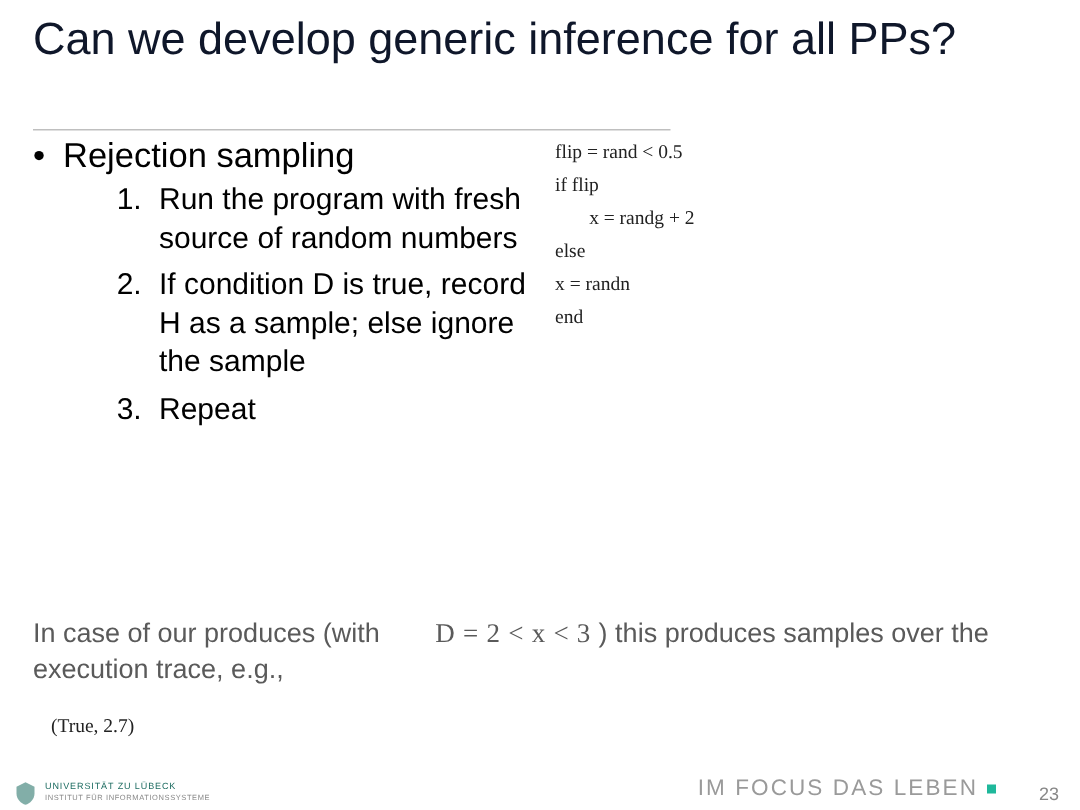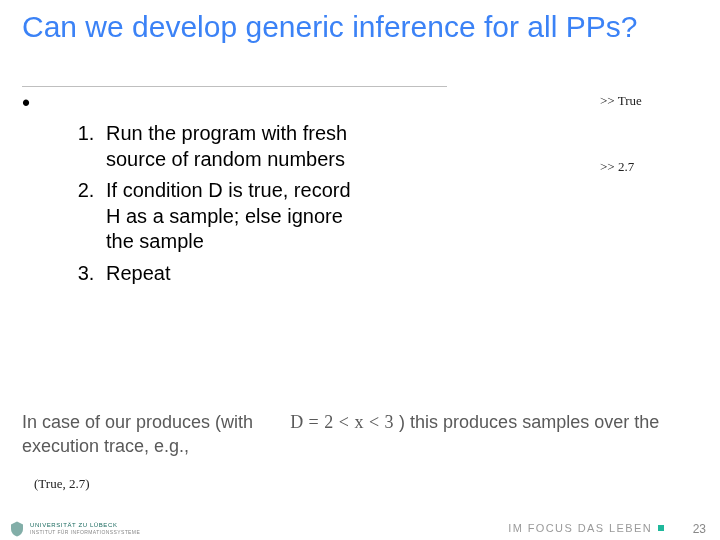--- a/index.html
+++ b/index.html
@@ -20,21 +20,21 @@
     box-sizing: border-box;
   }
   .title {
     position: absolute;
     left: 22px;
     top: 10px;
     width: 660px;
     font-size: 30px;
     line-height: 1.15;
     font-weight: 400;
-    color: #3b82f6;
+    color: #0f172a;
   }
   .title-underline {
     position: absolute;
     left: 22px;
     top: 86px;
     width: 425px;
     height: 1px;
     background: #bfbfbf;
   }
   .body-left {
@@ -137,21 +137,21 @@
     left: 8px;
     bottom: 2px;
     width: 18px;
     height: 18px;
   }
   .footer .crest svg { width: 18px; height: 18px; }
   .footer .motto {
     position: absolute;
     right: 56px;
     bottom: 6px;
-    font-size: 11px;
+    font-size: 15px;
     letter-spacing: 1.4px;
     color: #9a9a9a;
   }
   .footer .motto .dot {
     display: inline-block;
     width: 6px; height: 6px;
     background: #1fb89b;
     margin-left: 6px;
     vertical-align: 1px;
   }
@@ -168,33 +168,36 @@
 <body>
 
 <div class="slide">
 
   <div class="title">Can we develop generic inference for all PPs?</div>
   <div class="title-underline"></div>
 
   <div class="body-left">
     <div class="bullet-row">
       <span class="bullet-dot">•</span>
+      <span>Rejection sampling</span>
     </div>
     <ol class="steps">
       <li>Run the program with fresh source of random numbers</li>
       <li>If condition D is true, record H as a sample; else ignore the sample</li>
       <li>Repeat</li>
     </ol>
   </div>
 
-
-  <div class="code-output"><span>&gt;&gt; True</span>
-
-
-<span>&gt;&gt; 2.7</span></div>
+  <div class="code-block"><span>flip = rand &lt; 0.5</span>
+<span>if flip</span>
+<span>       x = randg + 2</span>
+<span>else</span>
+<span>x = randn</span>
+<span>end</span></div>
+
 
   <div class="note-box">
     <span>In case of our produces (with </span><span class="math">D  =  2  &lt;  x  &lt;  3</span><span> ) this produces samples over the execution trace, e.g.,</span>
   </div>
 
   <div class="tuple">(True, 2.7)</div>
 
   <div class="footer">
     <div class="crest">
       <svg viewBox="0 0 24 24">

